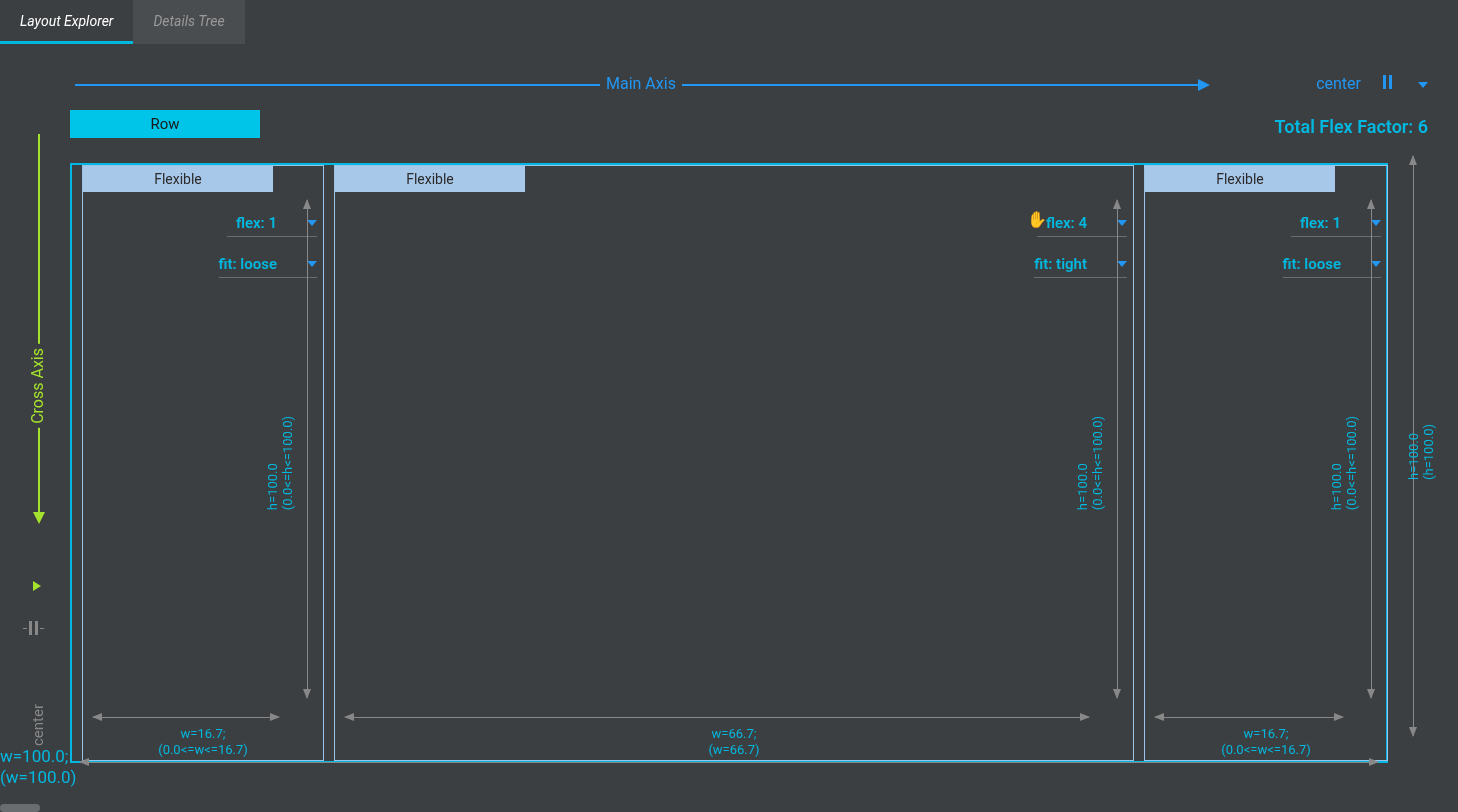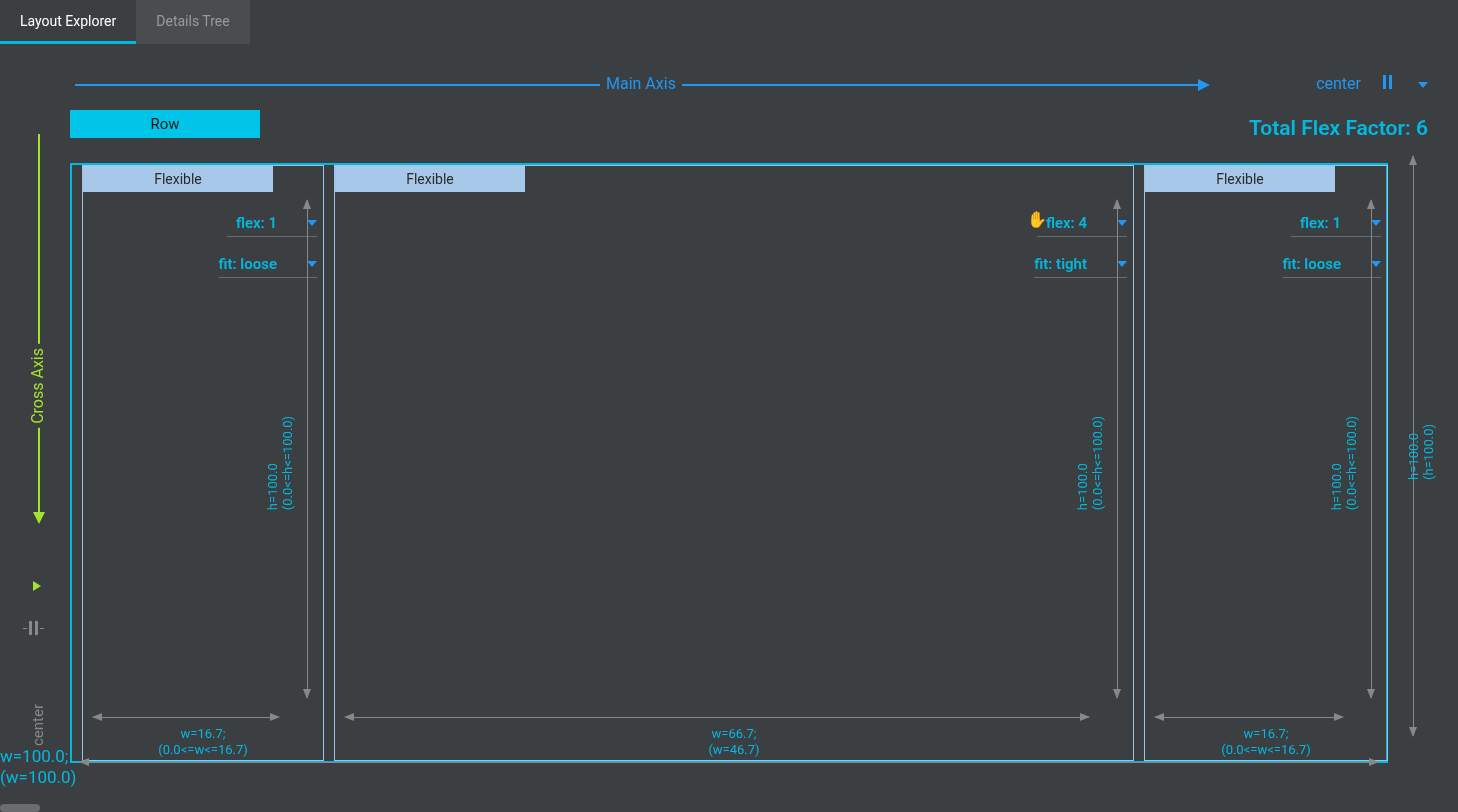--- a/index.html
+++ b/index.html
@@ -10,20 +10,21 @@
   font-family: -apple-system, "Segoe UI", Roboto, sans-serif;
   color: #bbb;
   overflow: hidden;
   position: relative;
 }
 
 .tabs {
   display: flex;
   height: 44px;
   background: #3c3f41;
+  font-style: italic;
 }
 .tab {
   padding: 13px 20px 11px;
   font-size: 14px;
   cursor: pointer;
   color: #999;
   background: #4a4d4f;
 }
 .tab.active {
   color: #fff;
@@ -166,21 +167,21 @@
   display: flex;
   align-items: center;
   justify-content: center;
   text-align: right;
 }
 .flex-factor {
   position: absolute;
   right: 30px;
   top: 72px;
   color: #03b8e0;
-  font-size: 21px;
+  font-size: 18px;
   font-weight: 600;
 }
 .row-box {
   position: absolute;
   left: 70px;
   top: 94px;
   right: 70px;
   height: 600px;
   border: 2px solid #03b8e0;
   margin-top: 25px;
@@ -410,21 +411,21 @@
             <span class="caret"></span>
           </div>
         <div class="prop">
             <span>fit: tight</span>
             <span class="caret"></span>
           </div>
       </div>
       <div class="v-arrow"></div>
       <div class="v-dim-text"><span>h=100.0</span><br><span>(0.0&lt;=h&lt;=100.0)</span></div>
       <div class="h-arrow"></div>
-      <div class="h-dim-text"><span>w=66.7;</span><br><span>(w=46.7)</span></div>
+      <div class="h-dim-text"><span>w=66.7;</span><br><span>(w=66.7)</span></div>
     </div>
 
     <div class="flex-child">
       <div class="flex-tag">Flexible</div>
       <div class="child-props">
         <div class="prop">
             <span>flex: 1</span>
             <span class="caret"></span>
           </div>
         <div class="prop">

